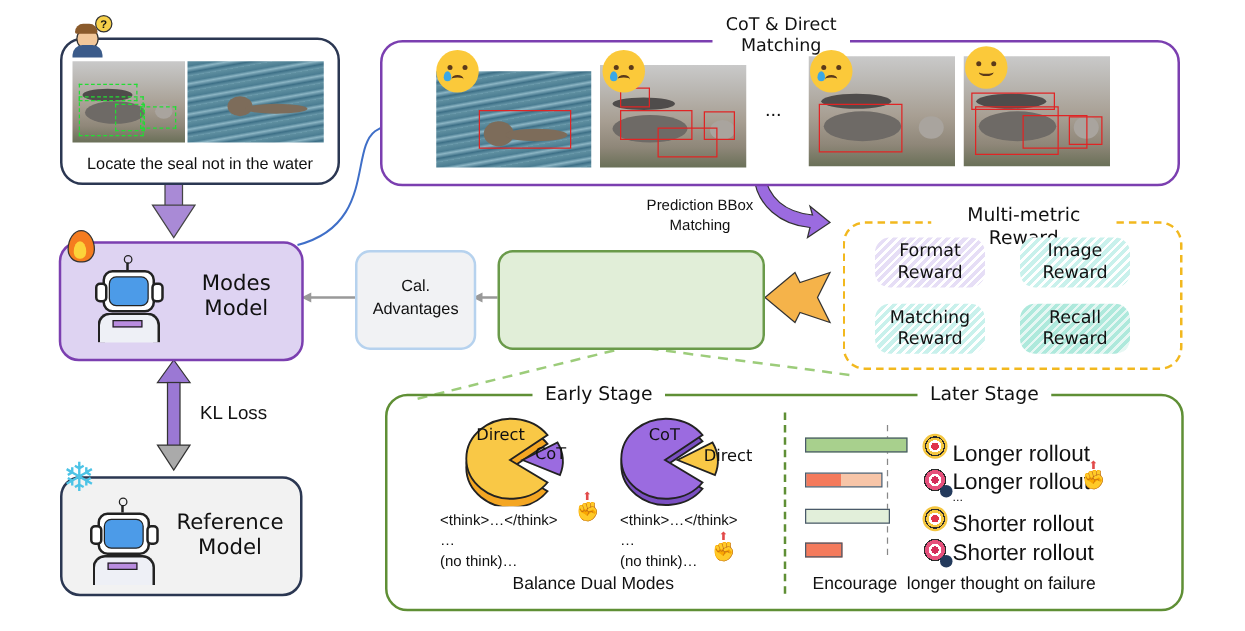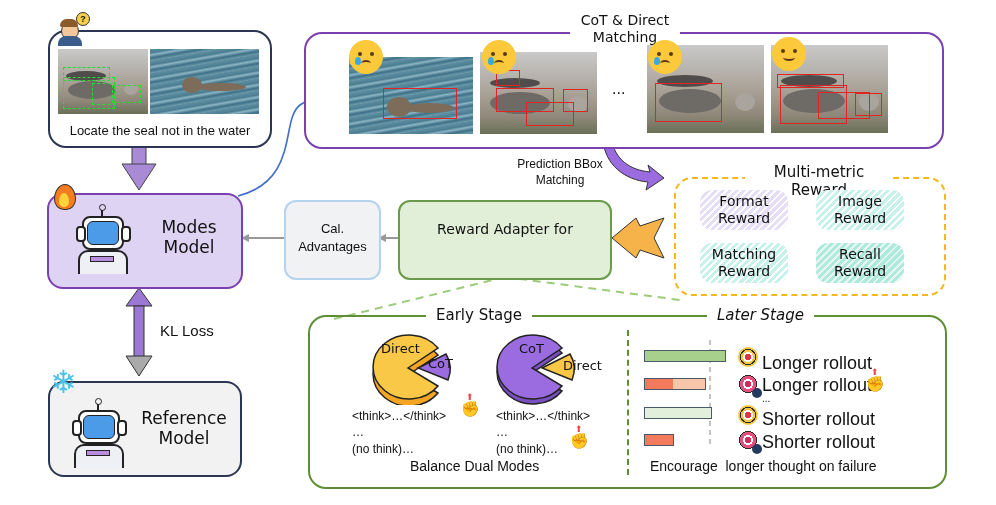--- a/index.html
+++ b/index.html
@@ -222,21 +222,20 @@
 
 <div id="cal-box" class="abs center" style="font-size:13px;line-height:18px;">
   <div style="padding-top:18px;">
     <div>Cal.</div>
     <div>Advantages</div>
   </div>
 </div>
 
 <div id="adapter-box" class="abs center hand" style="font-size:14px;line-height:19px;">
   <div style="padding-top:18px;">
-    <div>Reward Adapter for</div>
   </div>
 </div>
 
 <div class="abs center" style="left:500px;top:156px;width:120px;font-size:12px;line-height:16px;">
   <div>Prediction BBox</div>
   <div>Matching</div>
 </div>
 
 <div id="metric-box" class="abs"></div>
 <div id="metric-title" class="abs center hand">Multi-metric Reward</div>
@@ -252,21 +251,21 @@
   <div>Matching</div>
   <div>Reward</div>
 </div>
 <div class="chip teal2 hand" style="left:816px;top:243px;">
   <div>Recall</div>
   <div>Reward</div>
 </div>
 
 <div id="bottom-box" class="abs"></div>
 <div class="stage-title hand" style="left:426px;top:306px;">Early Stage</div>
-<div class="stage-title hand" style="left:707px;top:306px;font-style:italic;">Later Stage</div>
+<div class="stage-title hand" style="left:734px;top:306px;">Later Stage</div>
 <div id="divider" class="abs"></div>
 
 <svg class="abs" style="left:370px;top:330px;" width="240" height="75">
   <g>
     <path d="M38,40 L68,20 A36,32 0 1 0 68,58 Z" fill="#f4a622" stroke="#222" stroke-width="1.5" transform="translate(0,5)"></path>
     <path d="M38,38 L68,18 A36,32 0 1 0 68,56 Z" fill="#f9c846" stroke="#222" stroke-width="1.5"></path>
     <path d="M48,38 L76,24 A36,32 0 0 1 78,50 Z" fill="#9b6be0" stroke="#222" stroke-width="1.5"></path>
   </g>
   <g>
     <path d="M162,38 L192,18 A36,32 0 1 0 192,56 Z" fill="#7a4fc2" stroke="#222" stroke-width="1.5" transform="translate(0,5)"></path>

